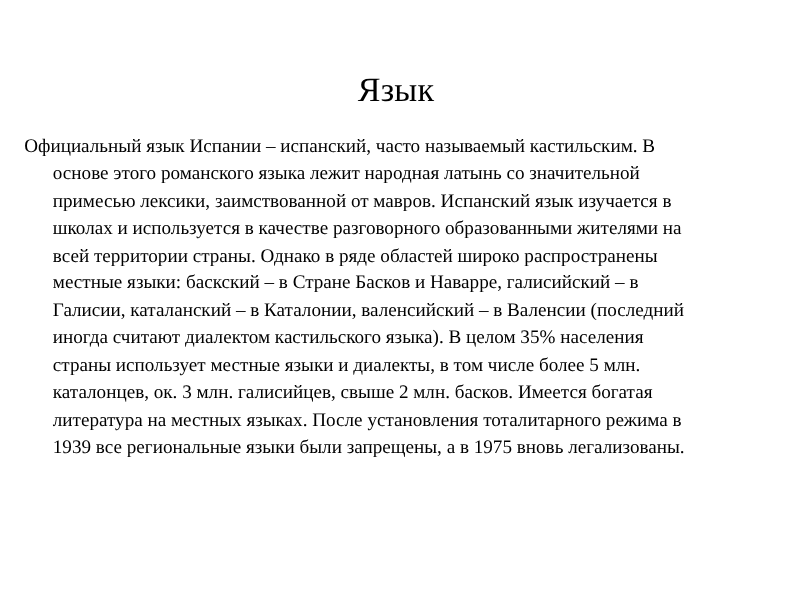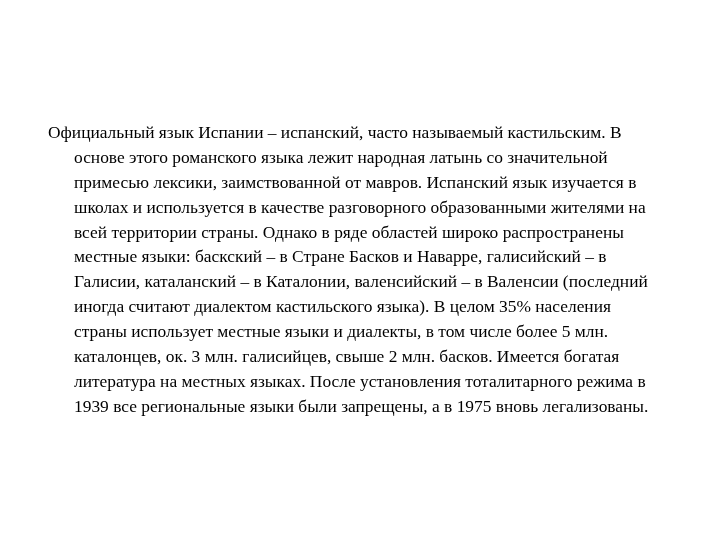--- a/index.html
+++ b/index.html
@@ -29,21 +29,21 @@
     font-family: "Liberation Serif", serif;
     font-size: 31px;
     font-weight: normal;
     line-height: 1.1;
     color: #000000;
     letter-spacing: 0.2px;
   }
   .body-block {
     position: absolute;
     top: 120px;
-    left: 48px;
+    left: 22px;
     width: 614px;
   }
   .body-paragraph {
     margin: 0;
     font-family: "Liberation Serif", serif;
     font-size: 17.4px;
     line-height: 1.43;
     color: #000000;
     text-align: left;
     text-indent: 0;
@@ -52,18 +52,19 @@
   
   .body-paragraph {
     text-indent: -26px;
   }
 </style>
 </head>
 <body>
 
 <div class="slide">
 
+  <h1 class="slide-title">Язык</h1>
 
   <div class="body-block">
     <p class="body-paragraph">Официальный язык Испании – испанский, часто называемый кастильским. В основе этого романского языка лежит народная латынь со значительной примесью лексики, заимствованной от мавров. Испанский язык изучается в школах и используется в качестве разговорного образованными жителями на всей территории страны. Однако в ряде областей широко распространены местные языки: баскский – в Стране Басков и Наварре, галисийский – в Галисии, каталанский – в Каталонии, валенсийский – в Валенсии (последний иногда считают диалектом кастильского языка). В целом 35% населения страны использует местные языки и диалекты, в том числе более 5 млн. каталонцев, ок. 3 млн. галисийцев, свыше 2 млн. басков. Имеется богатая литература на местных языках. После установления тоталитарного режима в 1939 все региональные языки были запрещены, а в 1975 вновь легализованы.</p>
   </div>
 
 </div>
 
 </body></html>

